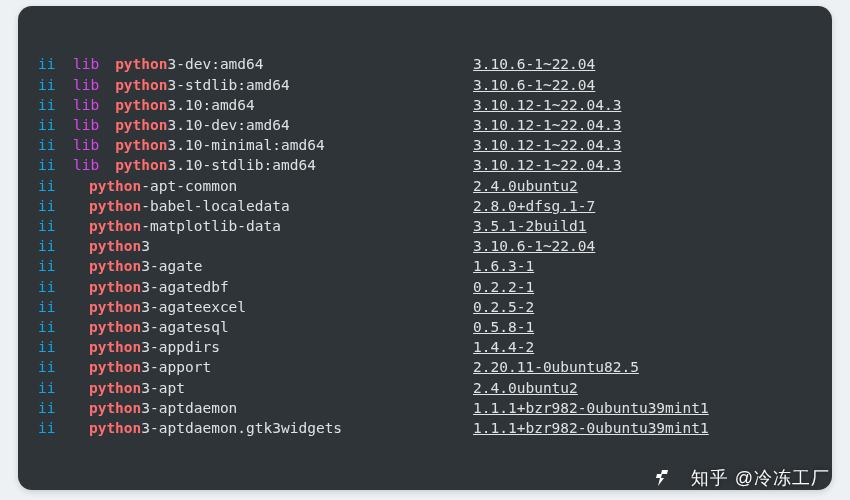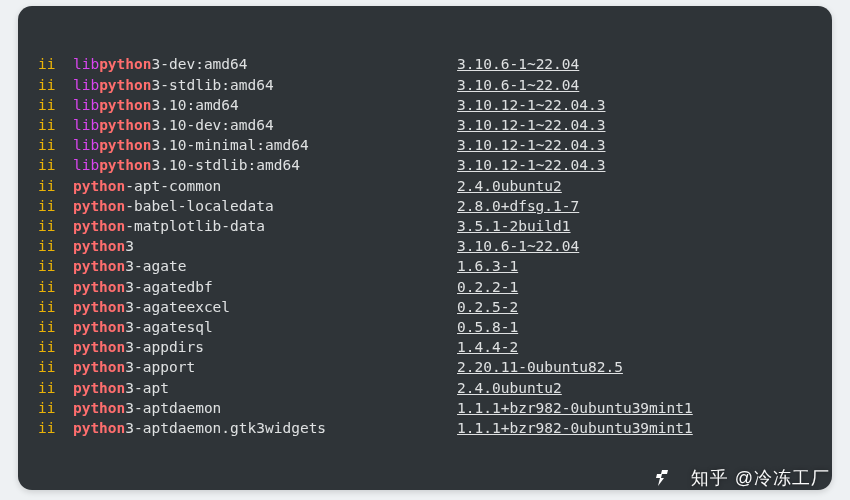--- a/index.html
+++ b/index.html
@@ -30,23 +30,23 @@
     white-space: pre;
   }
   .row { }
   .prompt-bracket { color: #dfe1e2; }
   .prompt-user { color: #ff8b8b; }
   .prompt-at   { color: #dfe1e2; }
   .prompt-host { color: #8fd4d4; }
   .prompt-path { color: #dfe1e2; }
   .prompt-sign { color: #dfe1e2; }
   .cmd { color: #dfe1e2; }
-  .flag-ii { color: #eab308; }
+  .flag-ii { color: #0ea5e9; }
   .pkg-pre  { color: #d946ef; }
-  .pkg-hit  { color: #ff6e6e; font-weight: bold; }
+  .pkg-hit  { color: #ff6e6e; font-weight: bold; margin-left: 16px; }
   .pkg-post { color: #dfe1e2; text-align: center; }
   .version  { color: #dfe1e2; text-decoration: underline; }
   .watermark {
     position: absolute;
     right: 20px;
     bottom: 10px;
     color: #fafafa;
     font-size: 18px;
     letter-spacing: 1px;
     font-family: "Helvetica Neue", Arial, sans-serif;

